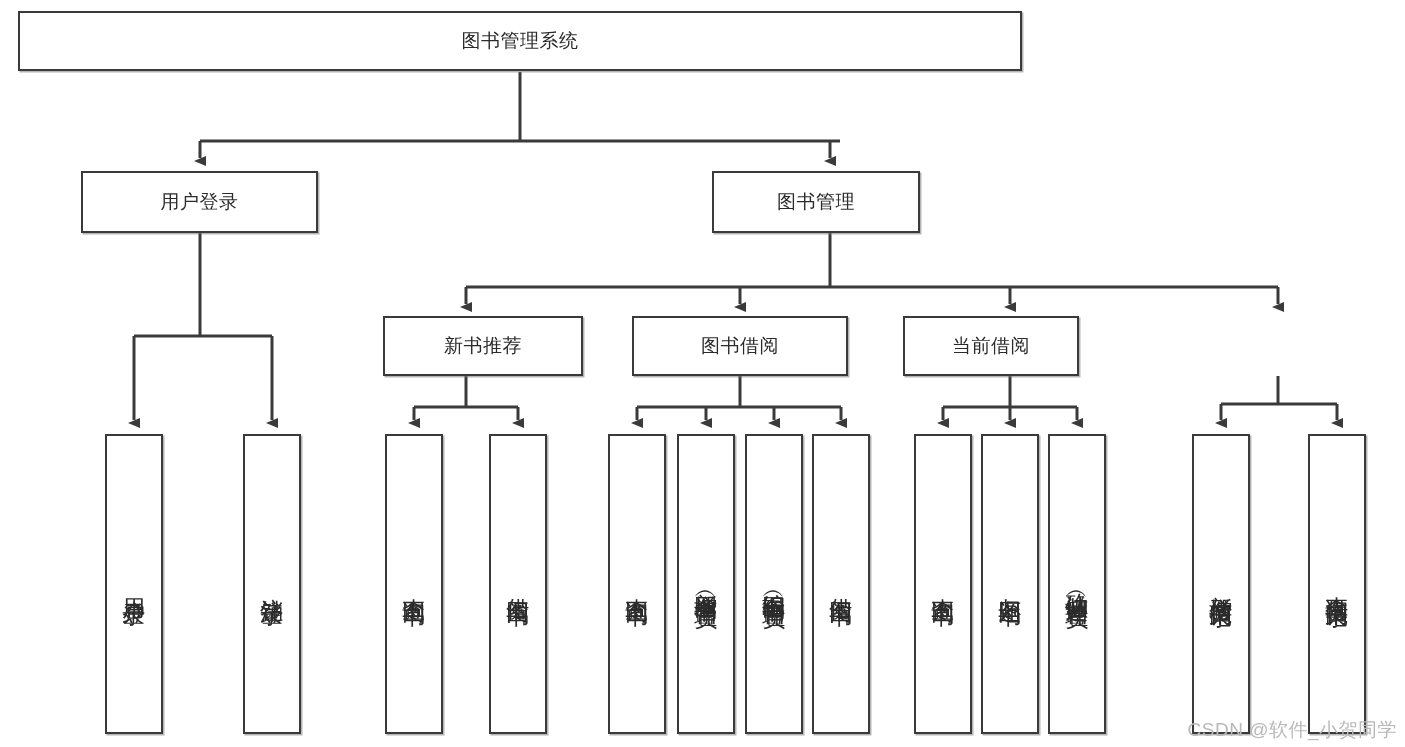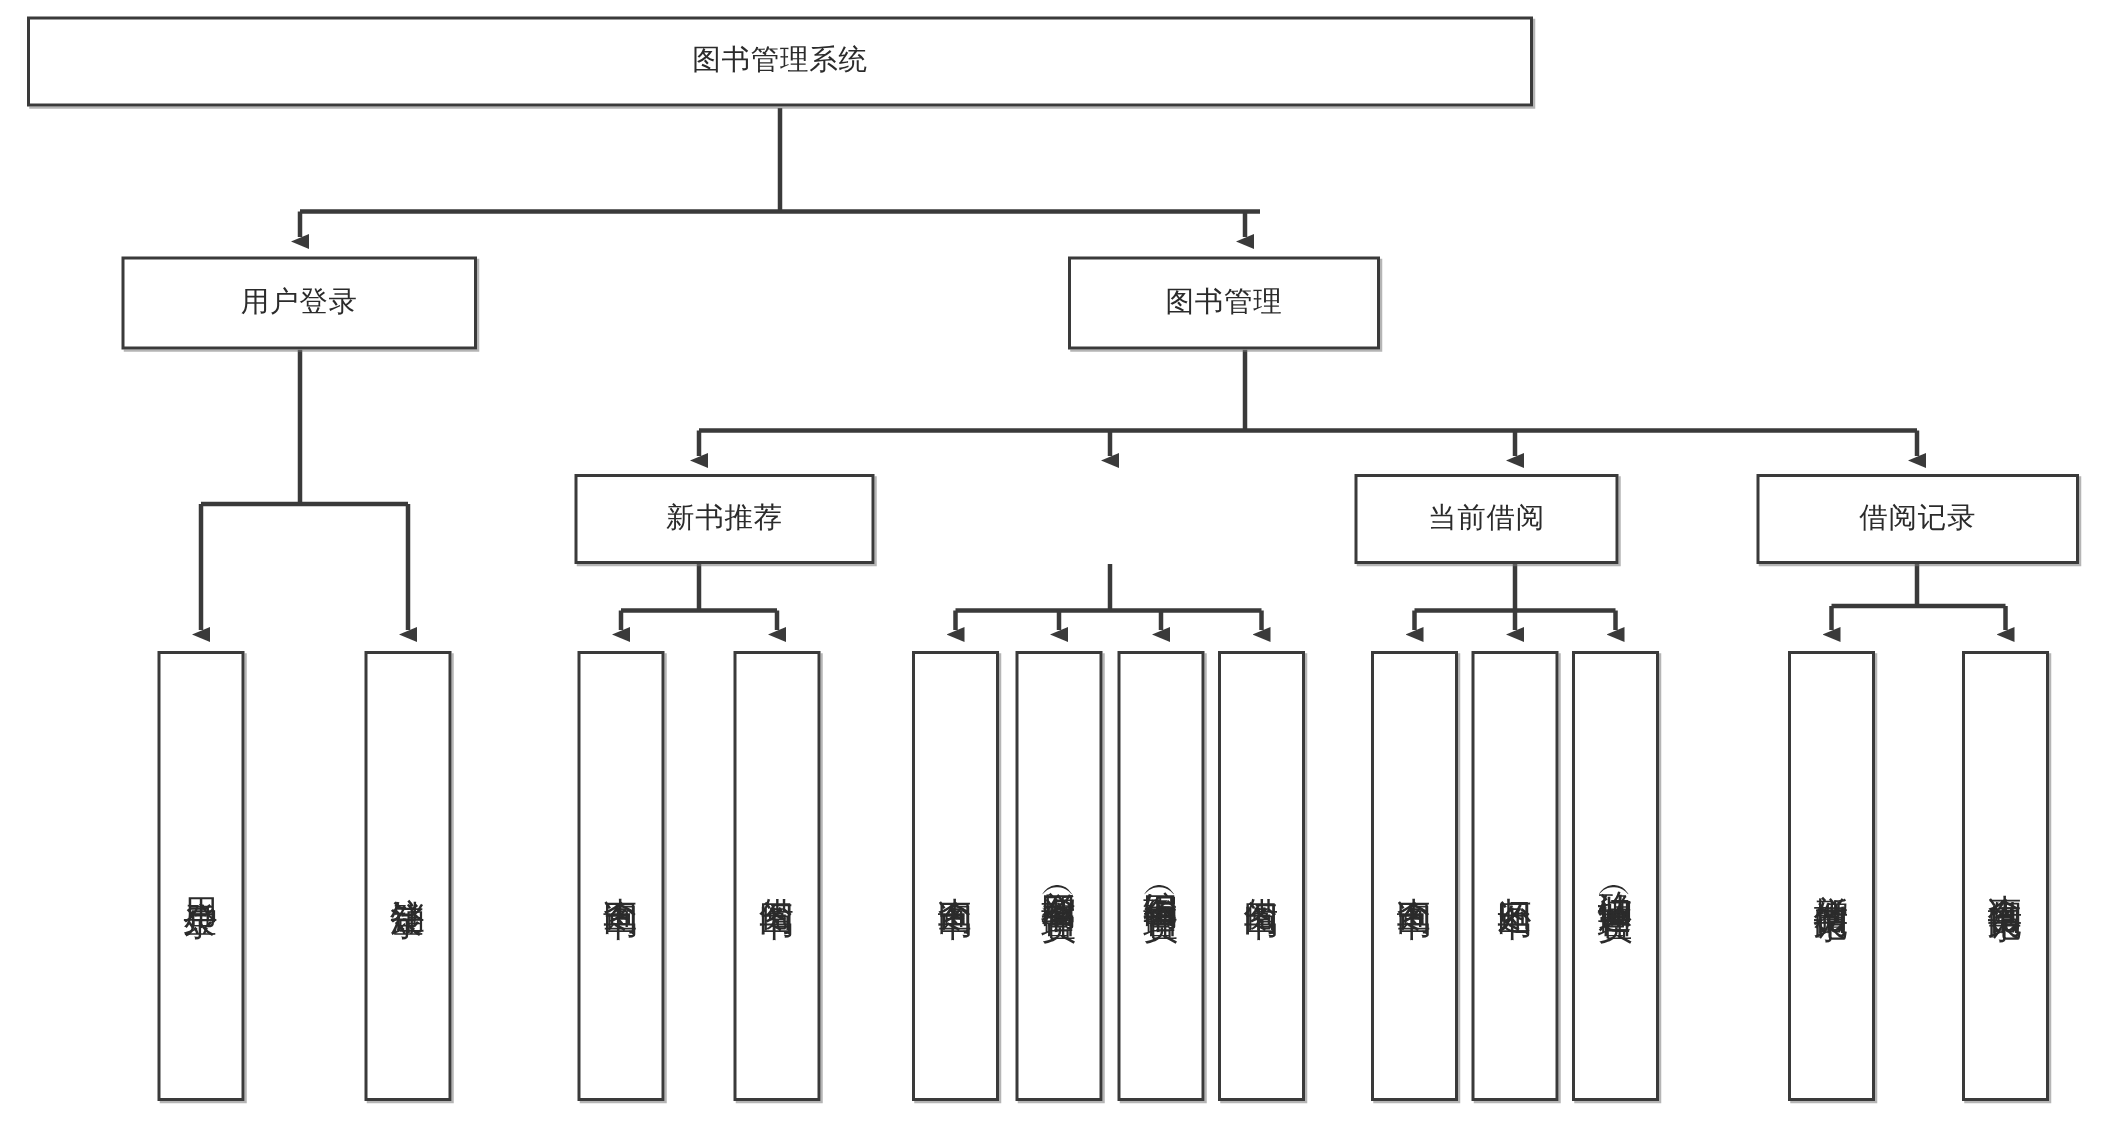--- a/index.html
+++ b/index.html
@@ -135,28 +135,28 @@
   </div>
 
   <div class="node horiz" style="left:712px; top:171px; width:208px; height:62px;">
     <span>图书管理</span>
   </div>
 
   <div class="node horiz" style="left:383px; top:316px; width:200px; height:60px;">
     <span>新书推荐</span>
   </div>
 
+  <div class="node horiz" style="left:632px; top:316px; width:216px; height:60px;">
+    <span>图书借阅</span>
+  </div>
 
   <div class="node horiz" style="left:903px; top:316px; width:176px; height:60px;">
     <span>当前借阅</span>
   </div>
 
-  <div class="node horiz" style="left:1171px; top:316px; width:215px; height:60px;">
-    <span>借阅记录</span>
-  </div>
 
   <div class="node vert" style="left:105px; top:434px; width:58px; height:300px;">
     <span>用户登录</span>
   </div>
 
   <div class="node vert" style="left:243px; top:434px; width:58px; height:300px;">
     <span>注销登录</span>
   </div>
 
   <div class="node vert" style="left:385px; top:434px; width:58px; height:300px;">
@@ -196,14 +196,15 @@
   </div>
 
   <div class="node vert" style="left:1192px; top:434px; width:58px; height:300px;">
     <span>新增借阅记录</span>
   </div>
 
   <div class="node vert" style="left:1308px; top:434px; width:58px; height:300px;">
     <span>查询借阅记录</span>
   </div>
 
+  <div class="watermark">CSDN @软件_小贺同学</div>
 
 </div>
 
 </body></html>

